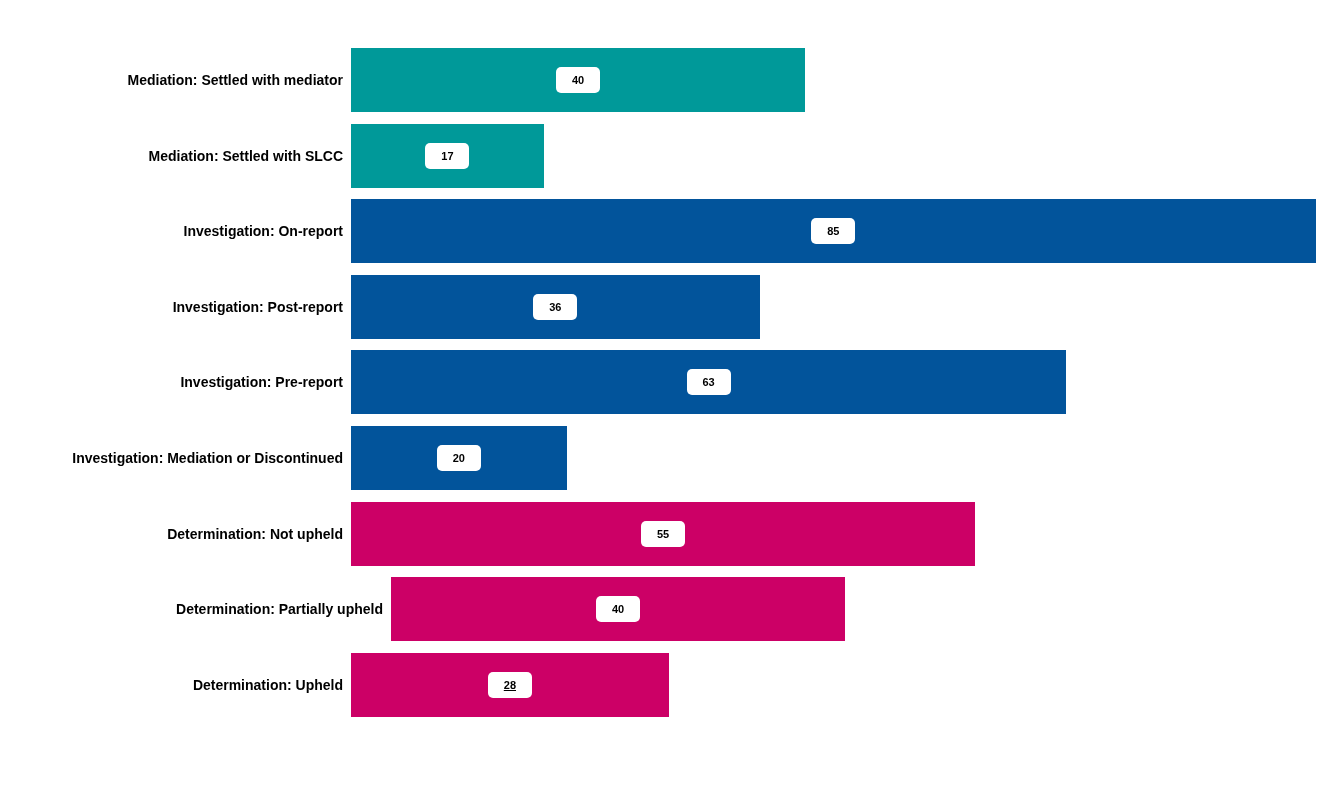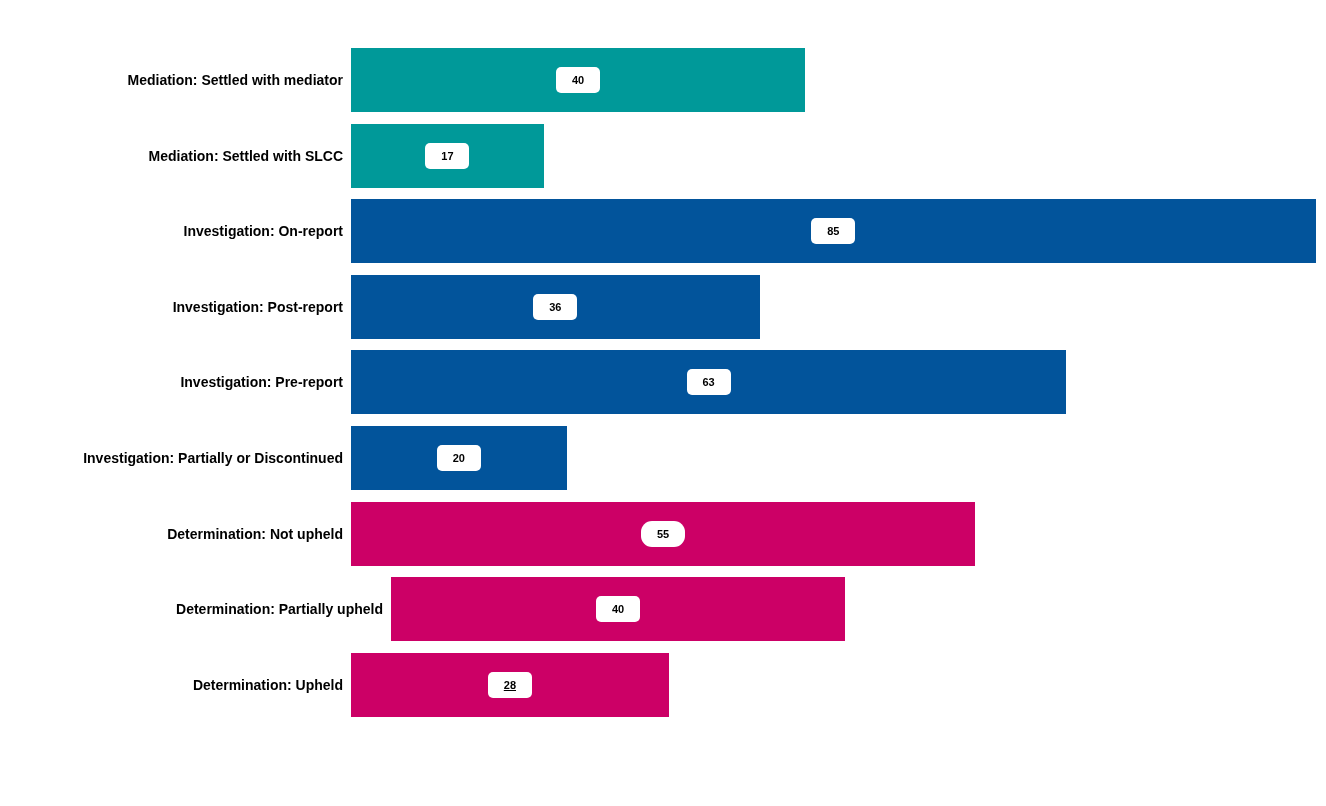--- a/index.html
+++ b/index.html
@@ -97,28 +97,28 @@
         <div class="row-label-wrap">Investigation: Post-report</div>
         <div class="bar" style="width: 408.6px; background: rgb(2, 84, 155);"></div>
         <div class="value-badge" style="left: 555.3px;">36</div>
       </div>
       <div class="bar-row" style="top: 350.4px; height: 64px;">
         <div class="row-label-wrap">Investigation: Pre-report</div>
         <div class="bar" style="width: 715.05px; background: rgb(2, 84, 155);"></div>
         <div class="value-badge" style="left: 708.525px;">63</div>
       </div>
       <div class="bar-row" style="top: 426px; height: 64px;">
-        <div class="row-label-wrap">Investigation: Partially or Discontinued</div>
+        <div class="row-label-wrap">Investigation: Mediation or Discontinued</div>
         <div class="bar" style="width: 215.65px; background: rgb(2, 84, 155);"></div>
         <div class="value-badge" style="left: 458.825px;">20</div>
       </div>
       <div class="bar-row" style="top: 501.6px; height: 64px;">
         <div class="row-label-wrap">Determination: Not upheld</div>
         <div class="bar" style="width: 624.25px; background: rgb(204, 0, 102);"></div>
-        <div class="value-badge" style="left: 663.125px; border-radius: 11px;">55</div>
+        <div class="value-badge" style="left: 663.125px;">55</div>
       </div>
       <div class="bar-row" style="top: 577.2px; height: 64px; margin-left: 40px;">
         <div class="row-label-wrap">Determination: Partially upheld</div>
         <div class="bar" style="width: 454px; background: rgb(204, 0, 102);"></div>
         <div class="value-badge" style="left: 578px;">40</div>
       </div>
       <div class="bar-row" style="top: 652.8px; height: 64px;">
         <div class="row-label-wrap">Determination: Upheld</div>
         <div class="bar" style="width: 317.8px; background: rgb(204, 0, 102);"></div>
         <div class="value-badge" style="left: 509.9px; text-decoration: underline;">28</div>

